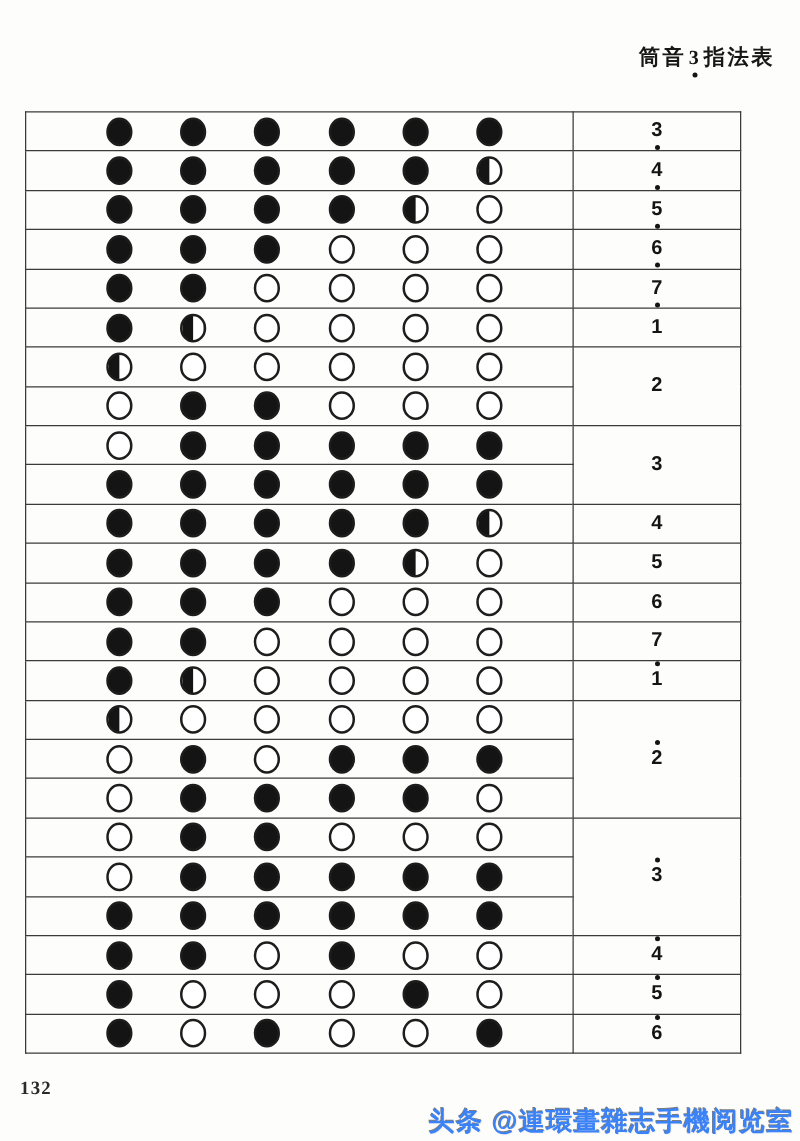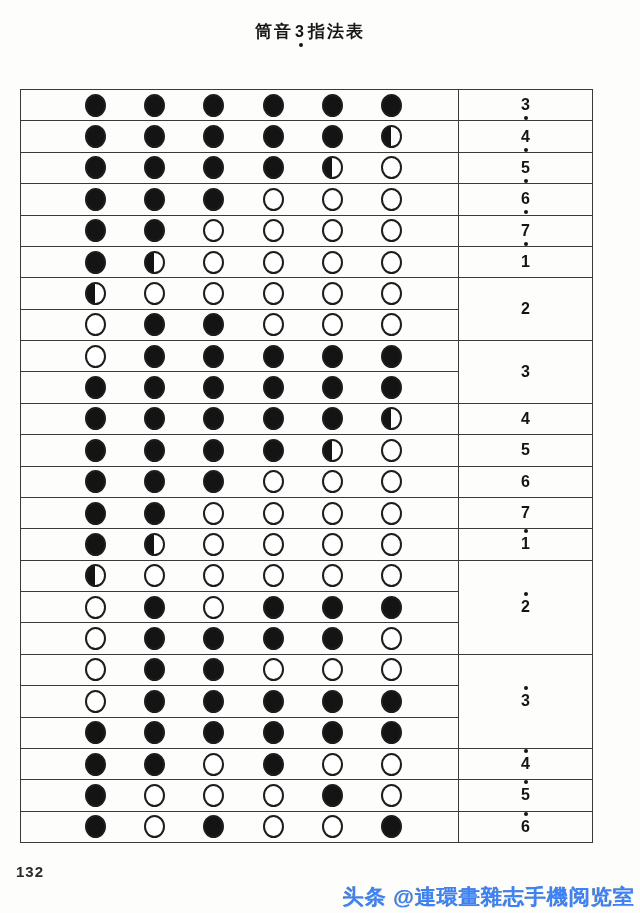--- a/index.html
+++ b/index.html
@@ -9,26 +9,27 @@
     font-family: "Liberation Sans", sans-serif;
     position: relative;
     overflow: hidden;
     color: #1a1a1a;
   }
   .page { position: absolute; inset: 0; }
 
   
   .title {
     position: absolute;
-    top: 20px; left: 0; width: 620px;
-    text-align: center;
+    top: 34px; left: 0; width: 620px;
+    text-align: right;
     font-size: 17px;
     font-weight: bold;
     letter-spacing: 2px;
     color: #171717;
+    font-family: Liberation Serif, serif;
   }
   .title .note { margin: 0 2px; }
 
   
   table.fingering {
     position: absolute;
     left: 20px; top: 89px;
     width: 572px; height: 754px;
     border-collapse: collapse;
     table-layout: fixed;
@@ -82,20 +83,21 @@
   .note.high::before { top: -7px; }
 
   
   .page-number {
     position: absolute;
     left: 16px; top: 863px;
     font-size: 15px;
     font-weight: bold;
     color: #2a2a2a;
     letter-spacing: 1px;
+    font-family: Liberation Serif, serif;
   }
   .watermark {
     position: absolute;
     right: 5px; top: 883px;
     font-size: 21px;
     font-weight: bold;
     color: #3b82f6;
     text-shadow: 1px 1px 0 #f4f4f4, -0.5px -0.5px 0 #7d7d7d;
     letter-spacing: 1px;
     white-space: nowrap;

